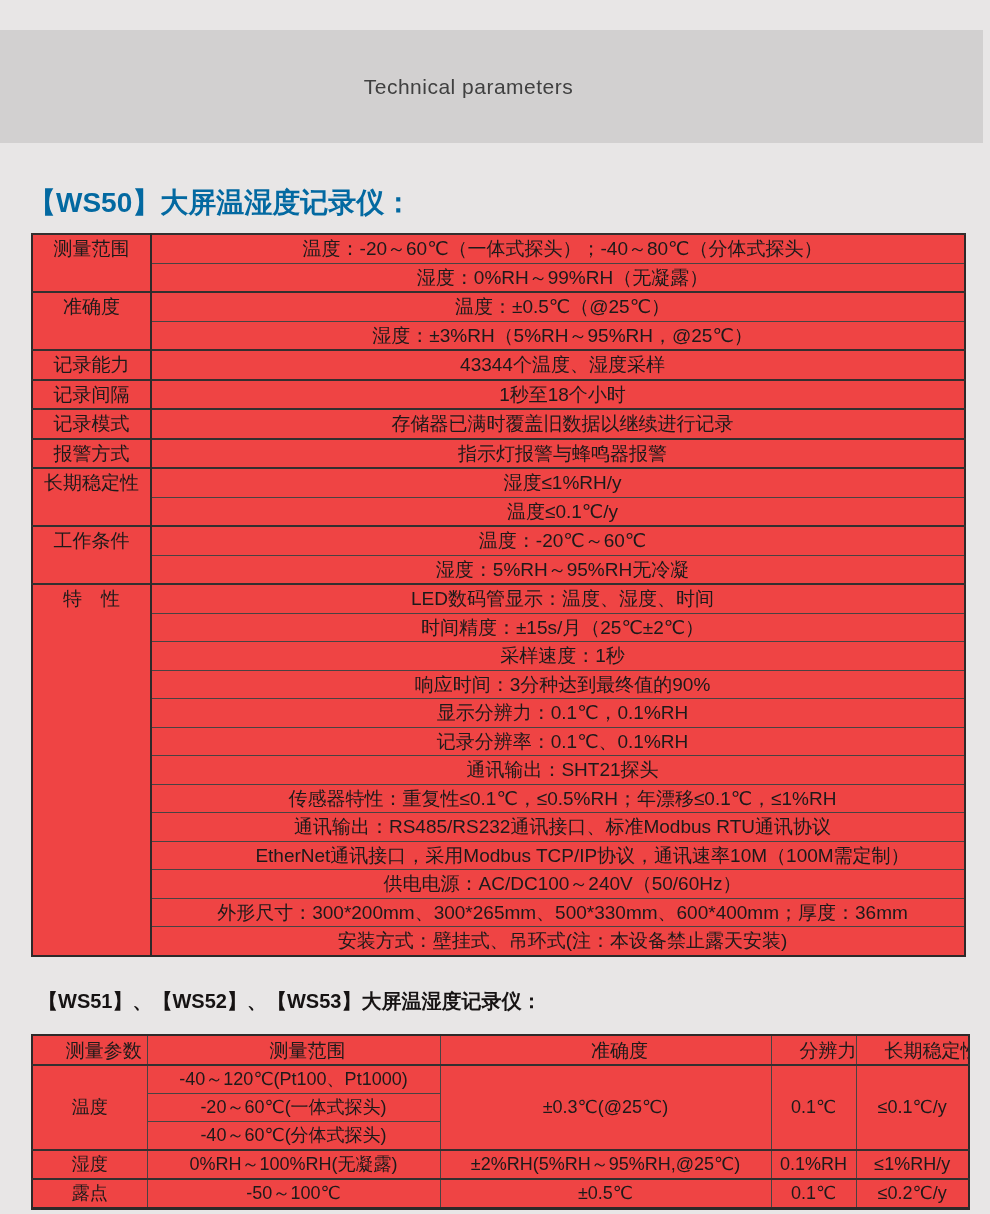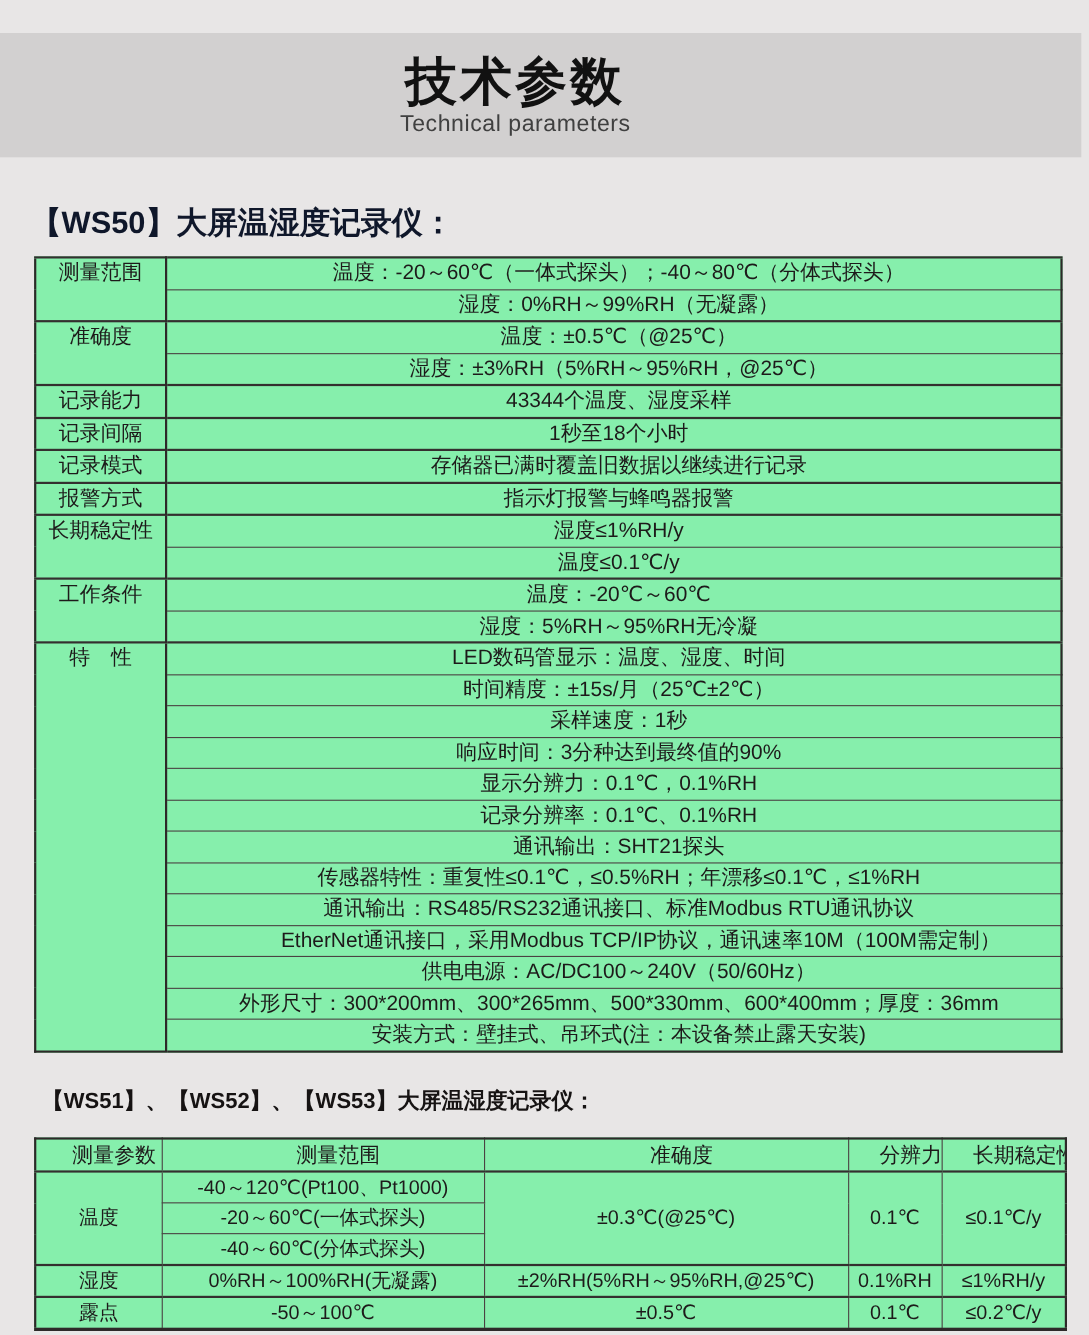--- a/index.html
+++ b/index.html
@@ -20,27 +20,27 @@
   .title{
     font-size:47px;font-weight:bold;letter-spacing:3px;color:#111;
     line-height:52px;margin:0;
   }
   .subtitle{
     font-size:21px;color:#404040;line-height:24px;margin-top:1px;
     letter-spacing:0.5px;
   }
   .h1{
     position:absolute;top:184px;left:28px;
-    font-size:28px;font-weight:bold;color:#0f172a;line-height:38px;margin:0;text-align:center;
+    font-size:28px;font-weight:bold;color:#0369a1;line-height:38px;margin:0;text-align:center;
   }
   .h2{
     position:absolute;top:982px;left:38px;
     font-size:20px;font-weight:bold;color:#161313;line-height:38px;margin:0;
   }
-  table{border-collapse:collapse;table-layout:fixed;background:#86efac;}
+  table{border-collapse:collapse;table-layout:fixed;background:#ef4444;}
   td,th{overflow:hidden;white-space:nowrap;}
   
   .t1{position:absolute;top:233px;left:31px;width:933px;border:2px solid #2e2929;}
   .t1 td{
     border:1px solid #4a4242;font-size:19px;height:27.5px;line-height:27px;
     padding:0;font-weight:normal;color:#1d1a1a;
   }
   .t1 td.lab{text-align:center;vertical-align:top;border-right:2px solid #2e2929;}
   .t1 td.val{text-align:center;padding-left:9px;}
   .t1 tr.grp td{border-top:2px solid #342f2f;}
@@ -51,21 +51,20 @@
     border:1px solid #4a4242;font-size:18px;height:27px;line-height:27px;
     padding:0;text-align:center;font-weight:normal;color:#1d1a1a;
   }
   .t2 th{font-size:19px;height:28px;border-bottom:2px solid #342f2f;padding-left:28px;}
   .t2 tr.grp td{border-top:2px solid #342f2f;margin-left:24px;}
 </style>
 </head>
 <body>
 
 <div class="band">
-  <div class="title">技术参数</div>
   <div class="subtitle">Technical parameters</div>
 </div>
 
 <div class="h1">【WS50】大屏温湿度记录仪：</div>
 
 <table class="t1">
   <colgroup>
       <col style="width:119px">
       <col style="width:814px">
     </colgroup>

